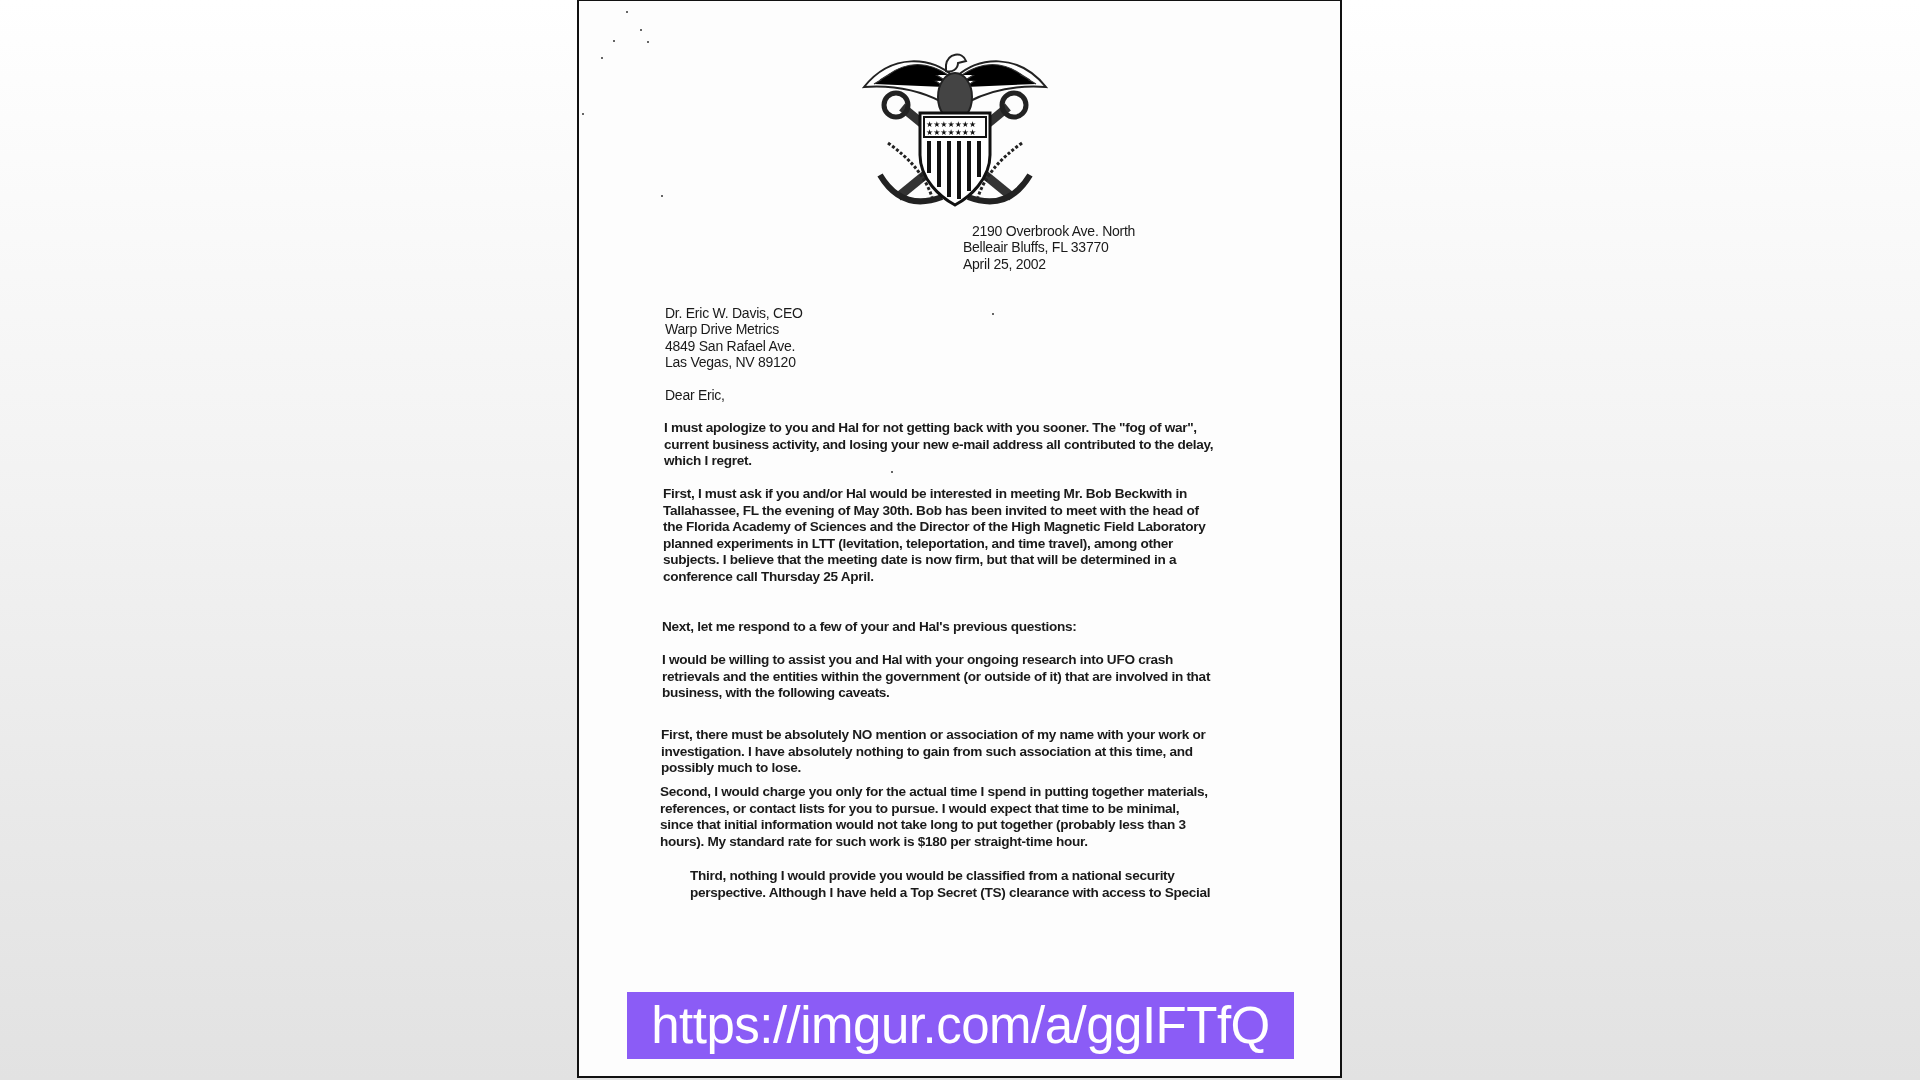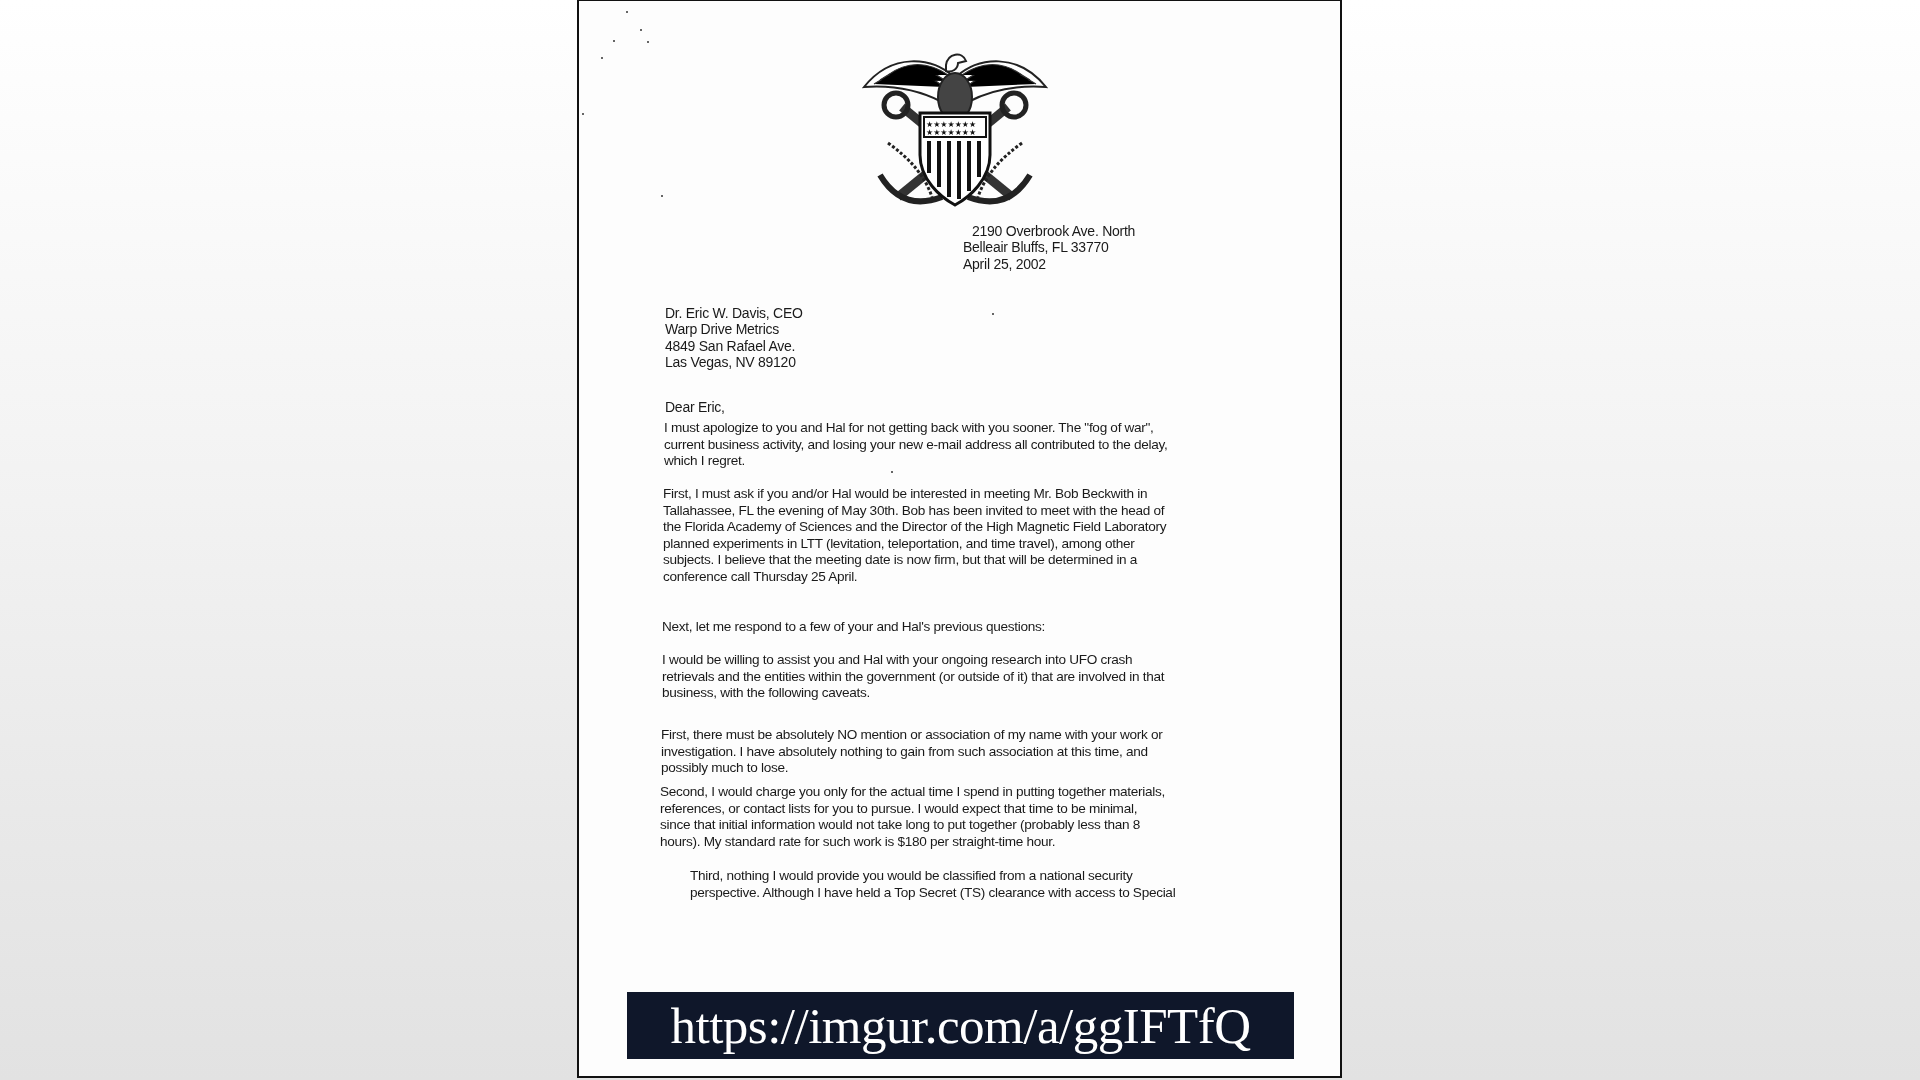--- a/index.html
+++ b/index.html
@@ -13,34 +13,34 @@
       background: #fdfdfd; border: 2px solid #111; box-sizing: border-box;
       overflow: hidden;
     }
     .speck { position: absolute; width: 2px; height: 2px; background: #333; border-radius: 1px; }
     .crest { position: absolute; left: 283px; top: 46px; width: 186px; height: 166px; }
     .text-block { position: absolute; color: #1a1a1a; font-size: 14px; line-height: 16.4px; letter-spacing: -0.25px; }
     .text-block .line { display: block; white-space: nowrap; }
     .sender { left: 384px; top: 222px; }
     .sender .line:first-child { padding-left: 9px; }
     .recipient { left: 86px; top: 304px; }
-    .salutation { left: 86px; top: 386px; margin-top: 12px; }
+    .salutation { left: 86px; top: 386px; }
     .para { position: absolute; color: #1a1a1a; font-size: 13.6px; line-height: 16.5px; letter-spacing: -0.3px; }
-    .para .line { display: block; white-space: nowrap; }
+    .para .line { display: block; white-space: nowrap; font-weight: bold; }
     .p1 { left: 85px; top: 419px; }
     .p2 { left: 84px; top: 485px; }
     .p3 { left: 83px; top: 618px; }
     .p4 { left: 83px; top: 651px; }
     .p5 { left: 82px; top: 717px; margin-top: 9px; }
     .p6 { left: 81px; top: 783px; }
     .p7 { left: 79px; top: 867px; margin-left: 32px; }
     .url-banner {
       position: absolute; left: 48px; top: 991px; width: 667px; height: 67px;
-      background: #0f172a; color: #fff; display: flex; align-items: center; justify-content: center;
-      font-size: 51px; letter-spacing: -0.5px; font-family: Liberation Serif, serif;
+      background: #8b5cf6; color: #fff; display: flex; align-items: center; justify-content: center;
+      font-size: 51px; letter-spacing: -0.5px; font-family: Liberation Sans, sans-serif;
     }
   </style>
 </head>
 <body>
 
 <div class="page">
   <span class="speck" style="left:47px;top:10px"></span>
   <span class="speck" style="left:61px;top:28px"></span>
   <span class="speck" style="left:34px;top:39px"></span>
   <span class="speck" style="left:68px;top:40px"></span>
@@ -137,21 +137,21 @@
 
   <div class="para p5">
     <span class="line">First, there must be absolutely NO mention or association of my name with your work or</span>
     <span class="line">investigation.  I have absolutely nothing to gain from such association at this time, and</span>
     <span class="line">possibly much to lose.</span>
   </div>
 
   <div class="para p6">
     <span class="line">Second, I would charge you only for the actual time I spend in putting together materials,</span>
     <span class="line">references, or contact lists for you to pursue.  I would expect that time to be minimal,</span>
-    <span class="line">since that initial information would not take long to put together (probably less than 8</span>
+    <span class="line">since that initial information would not take long to put together (probably less than 3</span>
     <span class="line">hours).  My standard rate for such work is $180 per straight-time hour.</span>
   </div>
 
   <div class="para p7">
     <span class="line">Third, nothing I would provide you would be classified from a national security</span>
     <span class="line">perspective. Although I have held a Top Secret (TS) clearance with access to Special</span>
   </div>
 
   <div class="url-banner">
     <span>https://imgur.com/a/ggIFTfQ</span>

